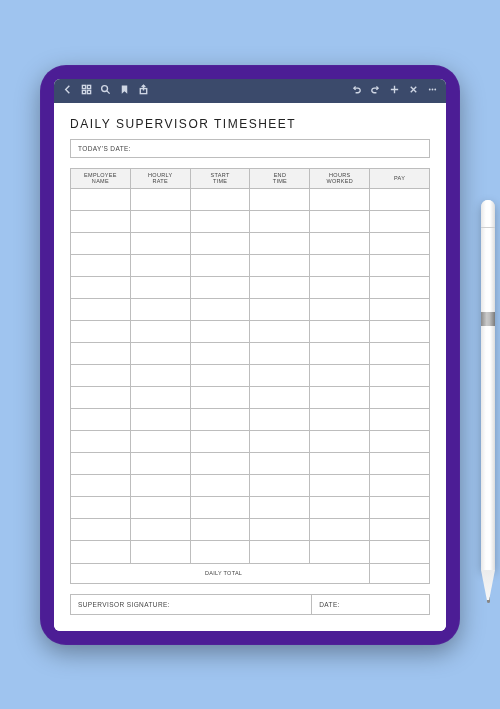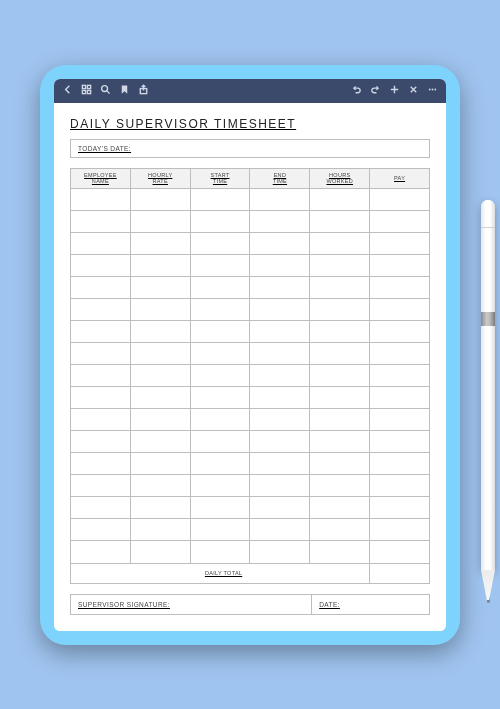--- a/index.html
+++ b/index.html
@@ -10,26 +10,25 @@
     font-family: -apple-system, "Helvetica Neue", Arial, sans-serif;
     display: flex;
     align-items: center;
     justify-content: center;
     position: relative;
     overflow: hidden;
   }
   .ipad {
     width: 420px;
     height: 580px;
-    background: #7dd3fc;
+    background: #4c1d95;
     border-radius: 26px;
     padding: 14px;
     box-shadow: 0 8px 24px rgba(0,0,0,0.35), inset 0 0 2px rgba(255,255,255,0.1);
     position: relative;
-    text-decoration: underline;
   }
   .screen {
     width: 100%;
     height: 100%;
     background: #ffffff;
     border-radius: 6px;
     overflow: hidden;
     display: flex;
     flex-direction: column;
   }

